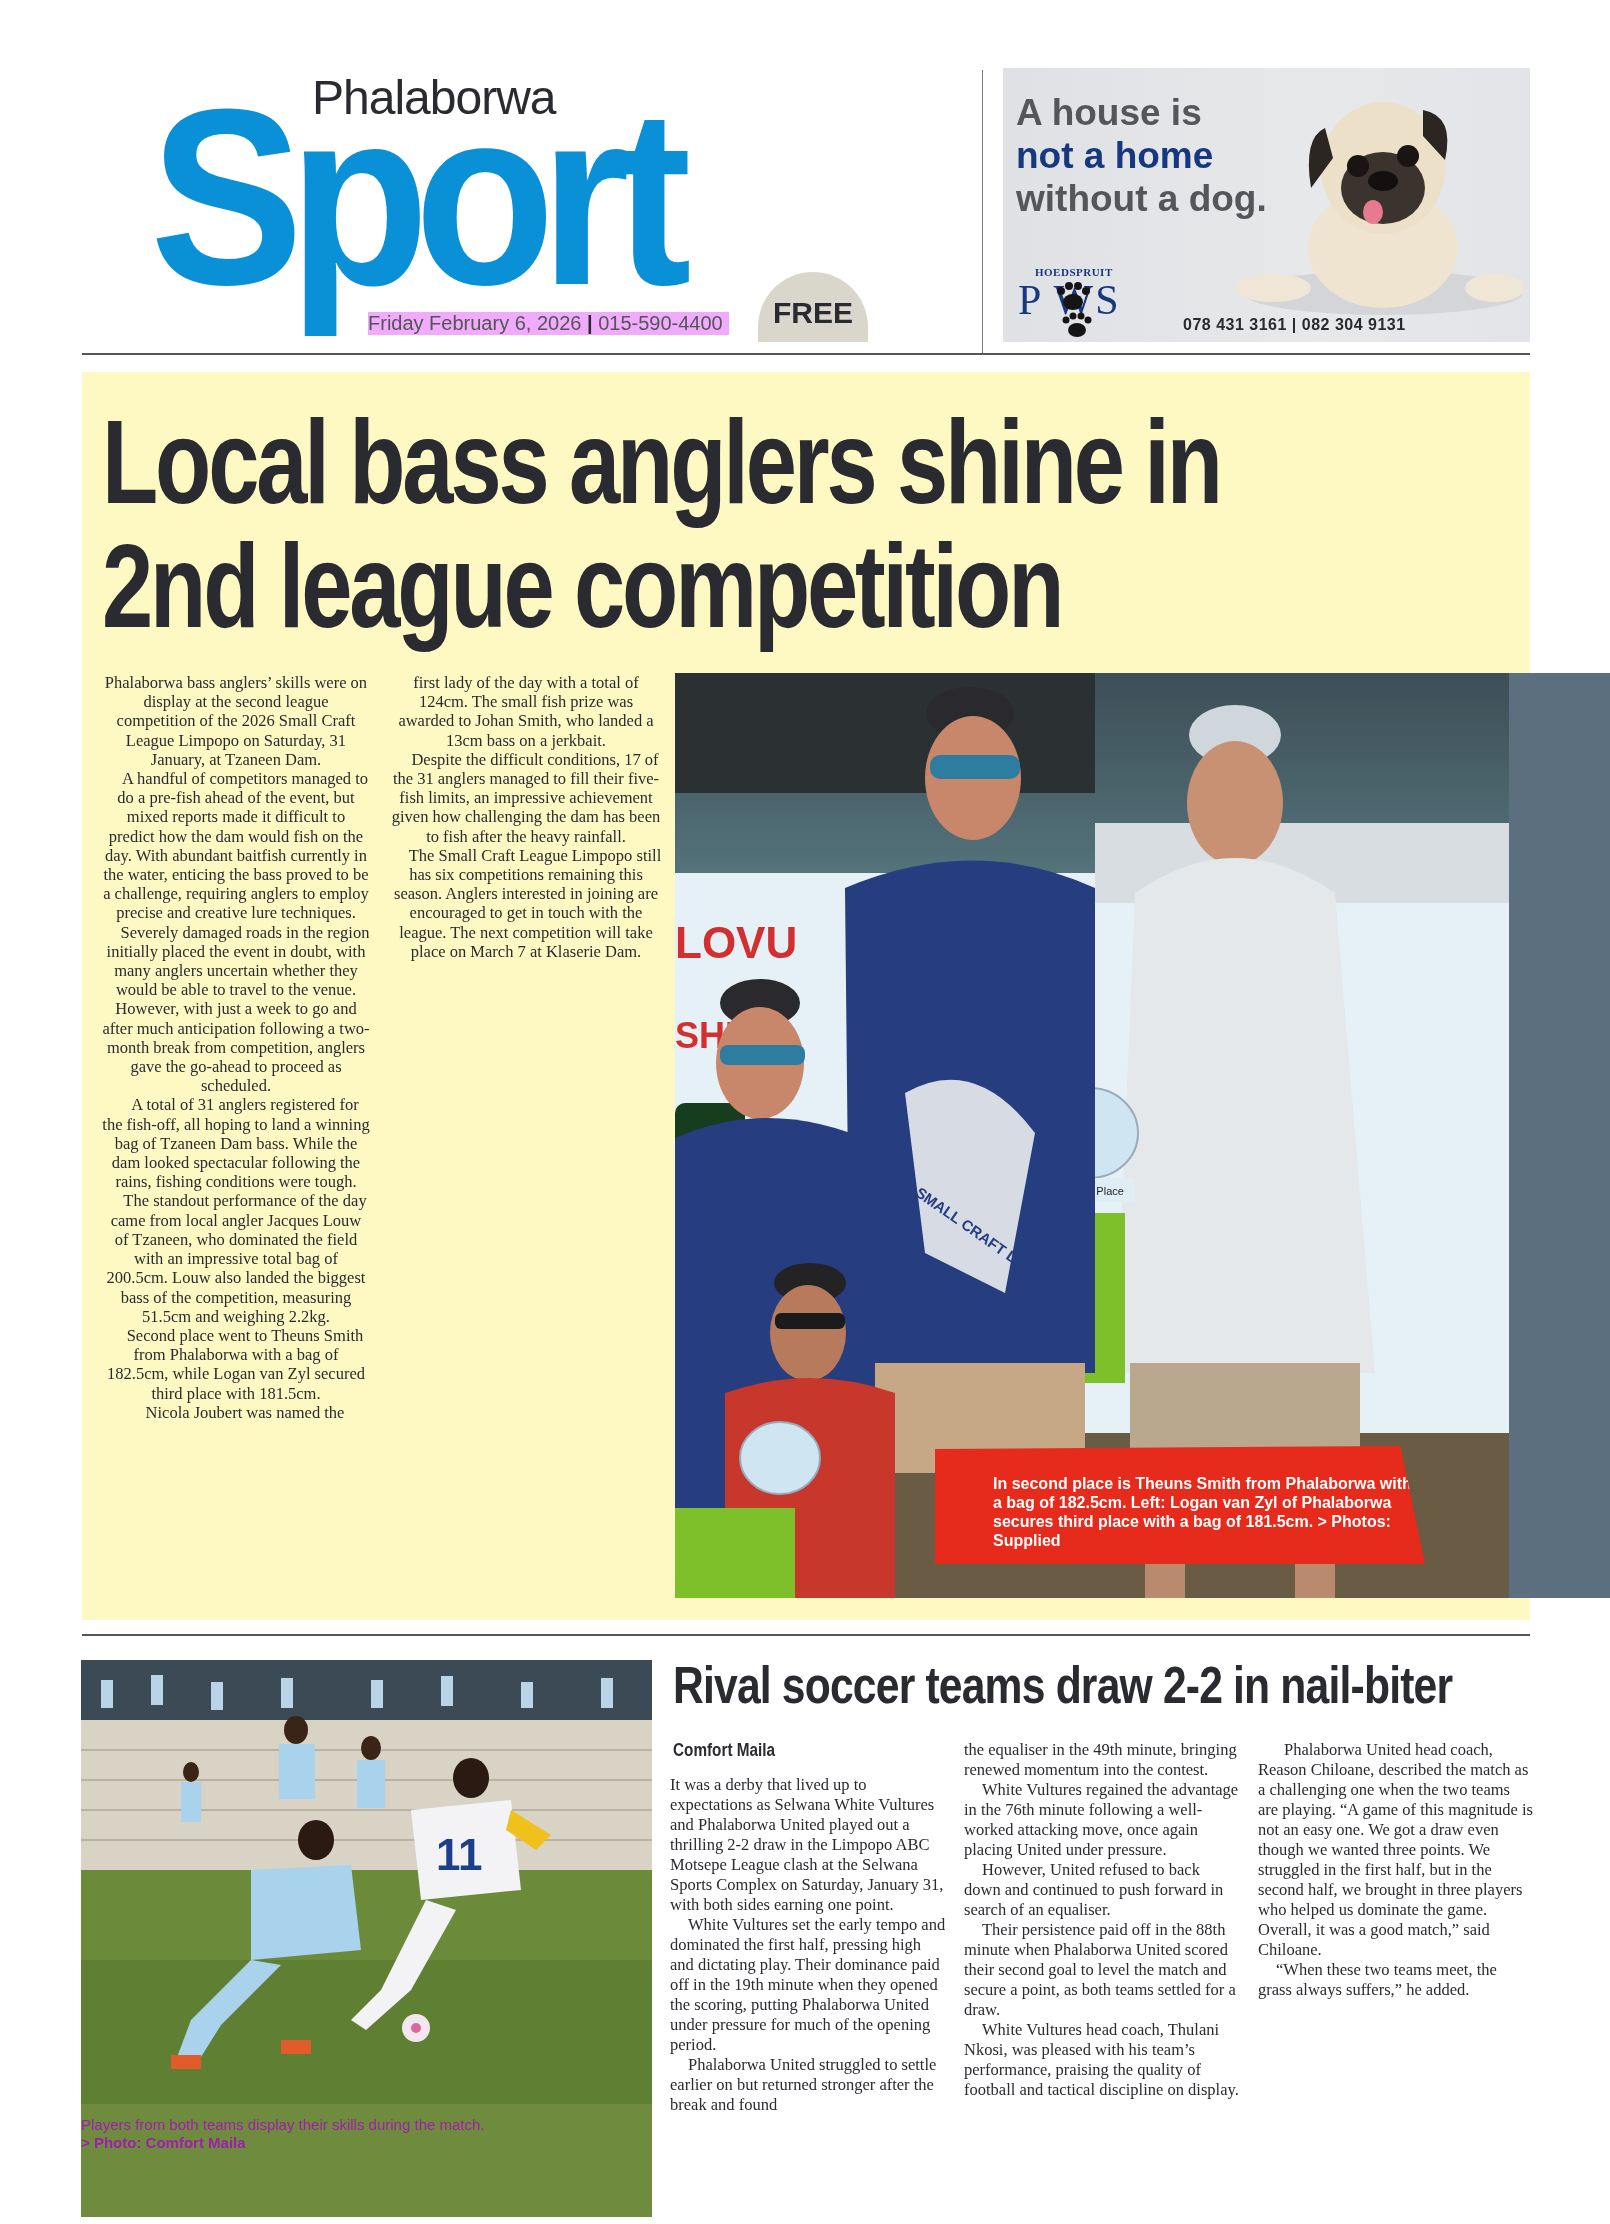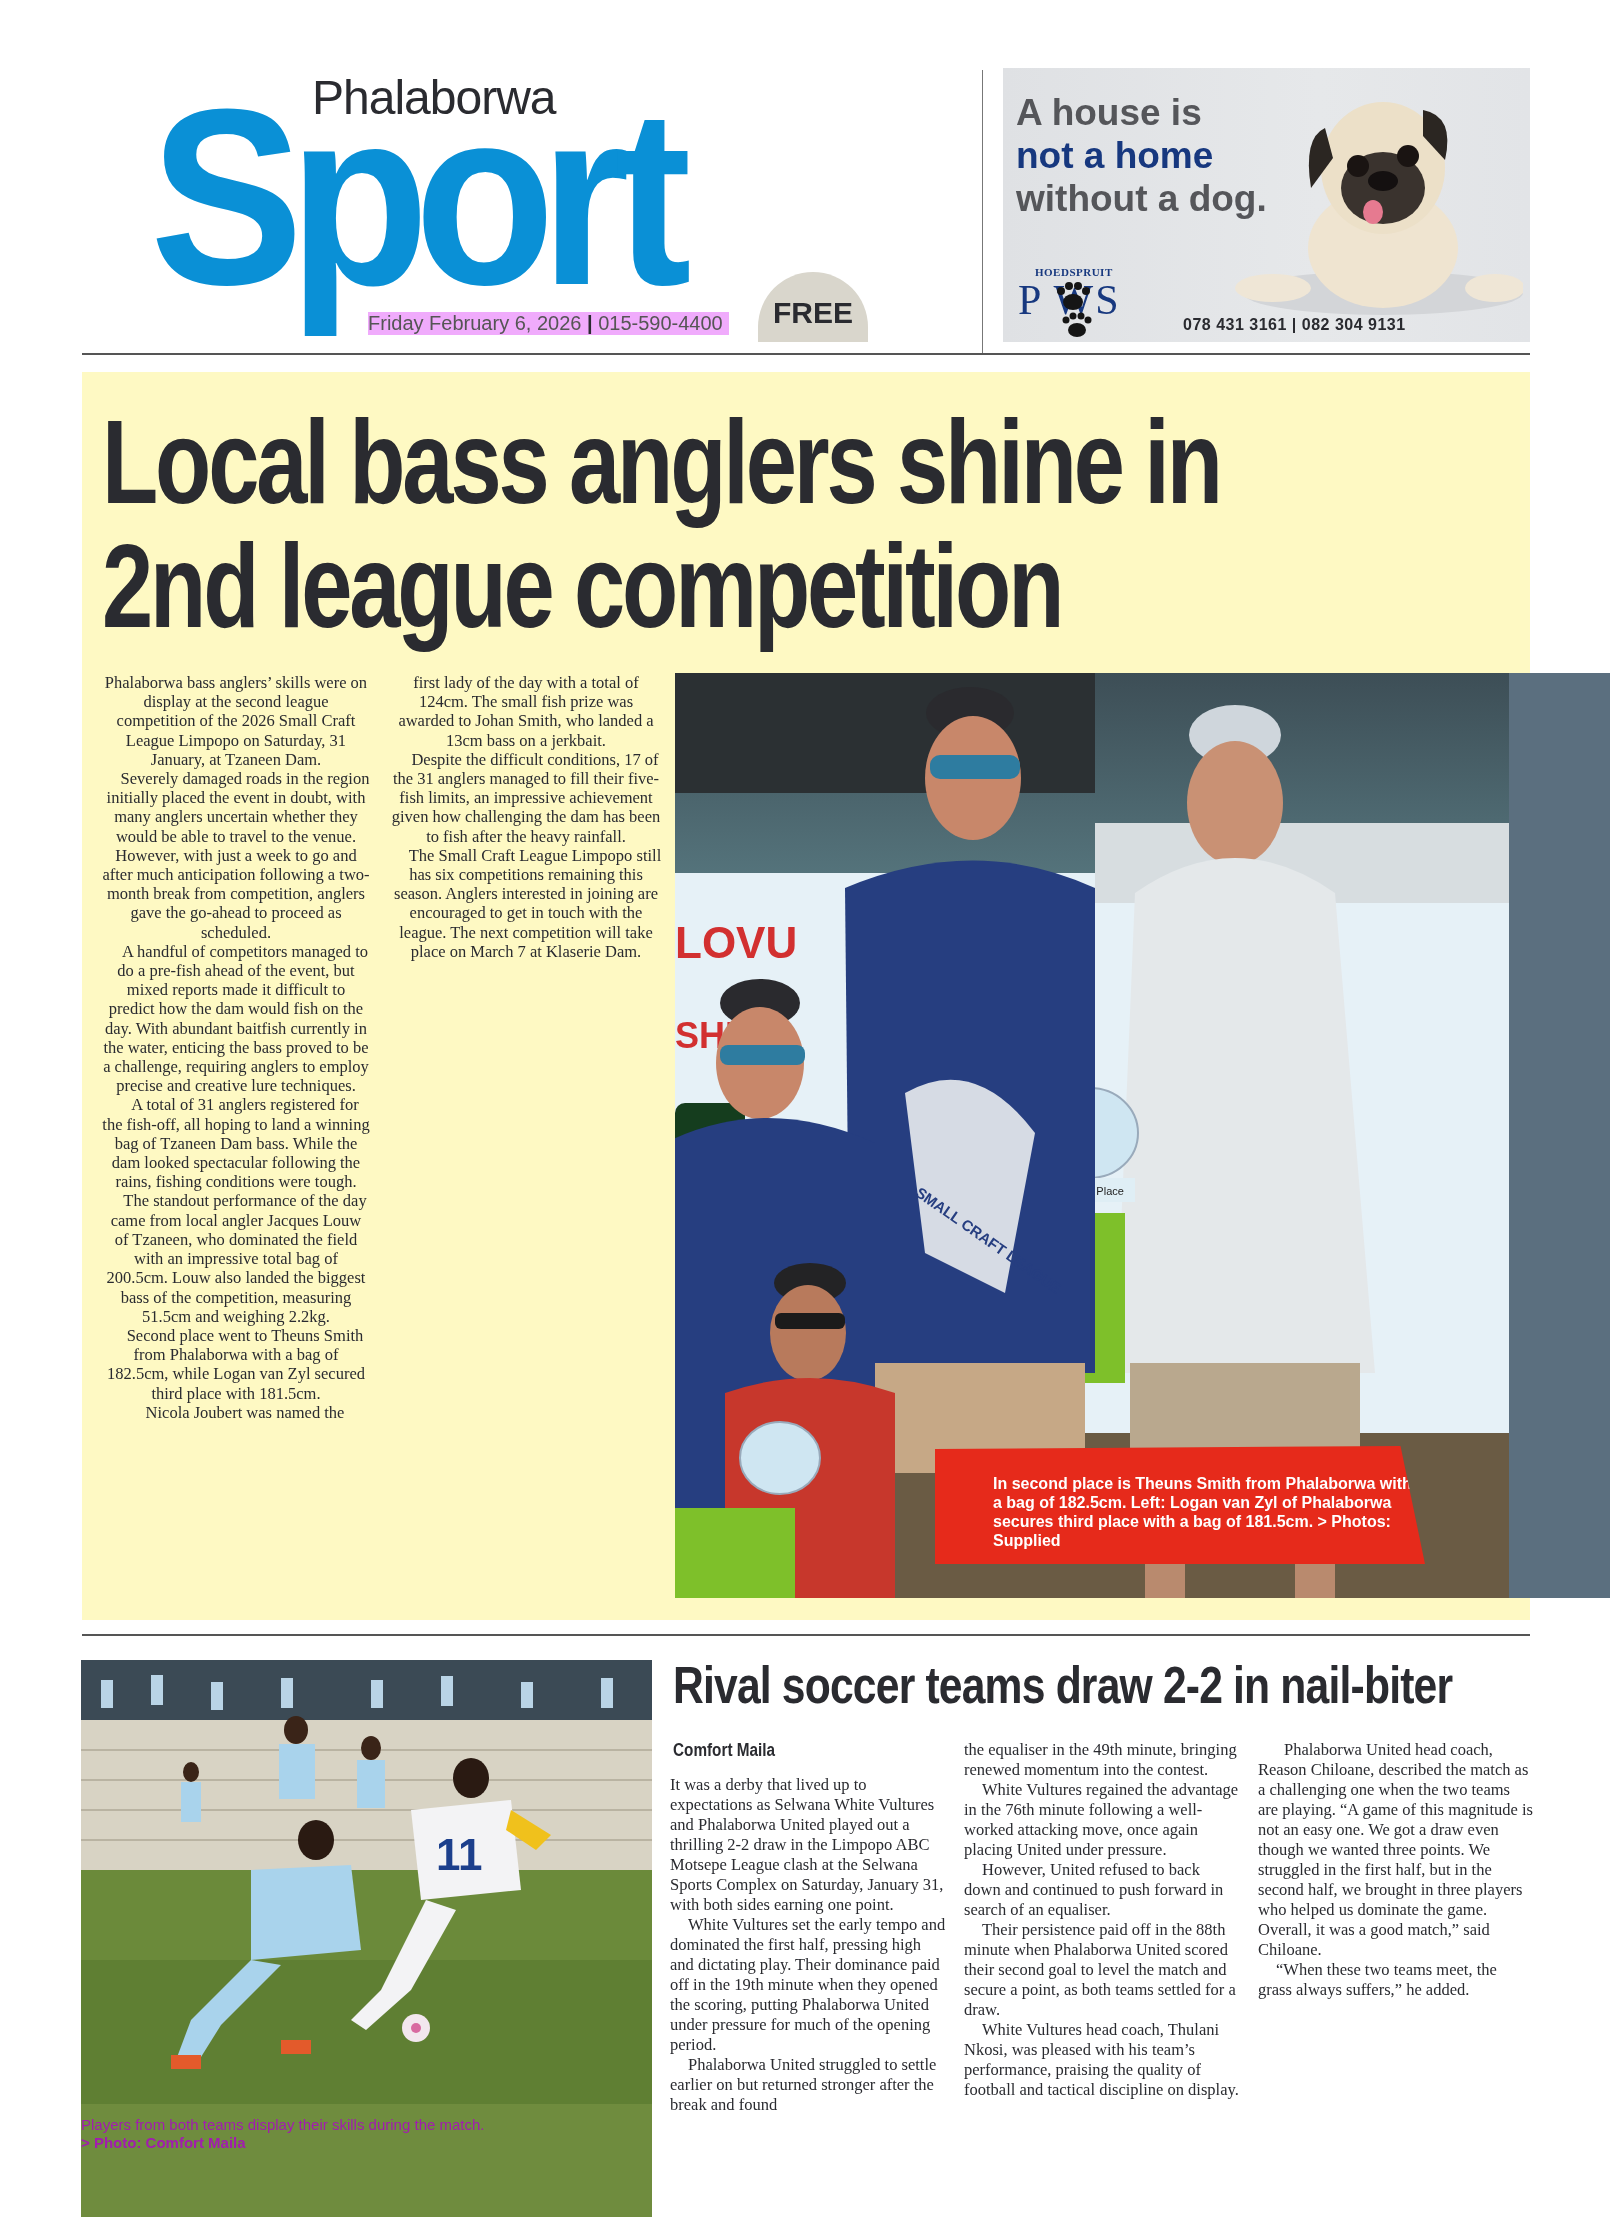--- a/index.html
+++ b/index.html
@@ -111,22 +111,22 @@
 </header>
 
 <section class="feature">
   <h1 class="headline">
     <span>Local bass anglers shine in</span><br>
     <span>2nd league competition</span>
   </h1>
 
   <div class="col col1">
     <p>Phalaborwa bass anglers’ skills were on display at the second league competition of the 2026 Small Craft League Limpopo on Saturday, 31 January, at Tzaneen Dam.</p>
+    <p>A handful of competitors managed to do a pre-fish ahead of the event, but mixed reports made it difficult to predict how the dam would fish on the day. With abundant baitfish currently in the water, enticing the bass proved to be a challenge, requiring anglers to employ precise and creative lure techniques.</p>
     <p>Severely damaged roads in the region initially placed the event in doubt, with many anglers uncertain whether they would be able to travel to the venue. However, with just a week to go and after much anticipation following a two-month break from competition, anglers gave the go-ahead to proceed as scheduled.</p>
-    <p>A handful of competitors managed to do a pre-fish ahead of the event, but mixed reports made it difficult to predict how the dam would fish on the day. With abundant baitfish currently in the water, enticing the bass proved to be a challenge, requiring anglers to employ precise and creative lure techniques.</p>
     <p>A total of 31 anglers registered for the fish-off, all hoping to land a winning bag of Tzaneen Dam bass. While the dam looked spectacular following the rains, fishing conditions were tough.</p>
     <p>The standout performance of the day came from local angler Jacques Louw of Tzaneen, who dominated the field with an impressive total bag of 200.5cm. Louw also landed the biggest bass of the competition, measuring 51.5cm and weighing 2.2kg.</p>
     <p>Second place went to Theuns Smith from Phalaborwa with a bag of 182.5cm, while Logan van Zyl secured third place with 181.5cm.</p>
     <p>Nicola Joubert was named the</p>
   </div>
   <div class="col col2">
     <p>first lady of the day with a total of 124cm. The small fish prize was awarded to Johan Smith, who landed a 13cm bass on a jerkbait.</p>
     <p>Despite the difficult conditions, 17 of the 31 anglers managed to fill their five-fish limits, an impressive achievement given how challenging the dam has been to fish after the heavy rainfall.</p>
     <p>The Small Craft League Limpopo still has six competitions remaining this season. Anglers interested in joining are encouraged to get in touch with the league. The next competition will take place on March 7 at Klaserie Dam.</p>
   </div>

